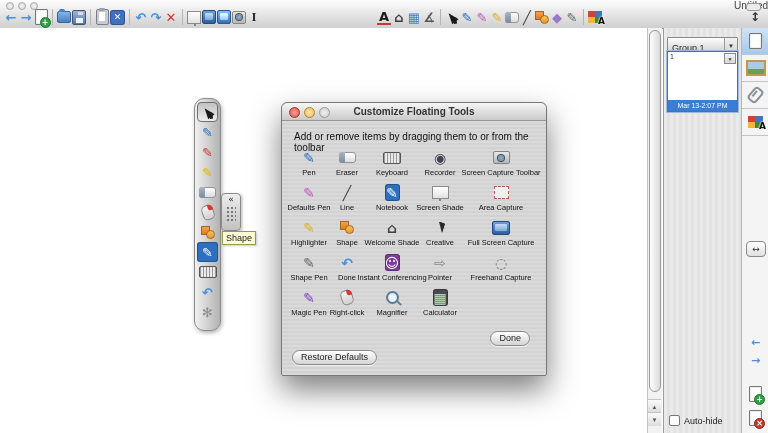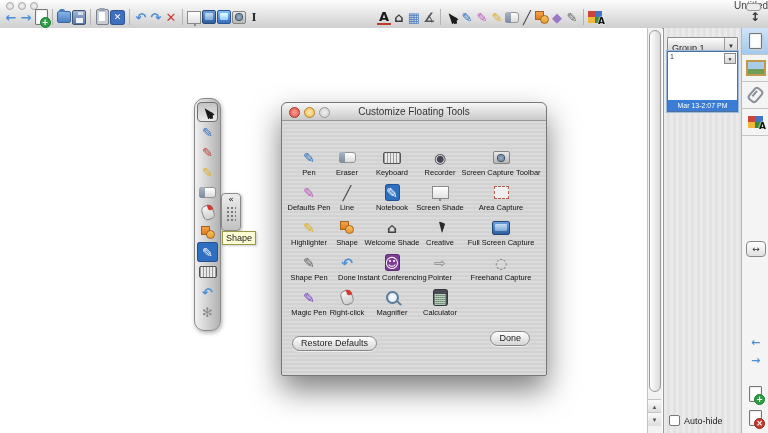--- a/index.html
+++ b/index.html
@@ -95,38 +95,38 @@
   .ftb{position:absolute;left:194px;top:98px;width:25px;height:228px;border:1px solid #8a8a8a;border-radius:10px;background:linear-gradient(90deg,#f0f0f0,#b2b2b2);box-shadow:1px 2px 4px rgba(0,0,0,.3);display:flex;flex-direction:column;align-items:center;padding-top:3px}
   .ftb .it{width:21px;height:20px;display:flex;align-items:center;justify-content:center;font-size:13px;font-family:"DejaVu Sans",sans-serif}
   .ftb .it.sel{background:linear-gradient(#c2c2c2,#ededed);border:1px solid #6f6f6f;border-radius:4px;box-sizing:border-box}
   .handle{position:absolute;left:221px;top:193px;width:18px;height:36px;border:1px solid #8a8a8a;border-radius:4px;background:linear-gradient(#ececec,#c2c2c2);box-shadow:1px 1px 3px rgba(0,0,0,.3);text-align:center}
   .handle .col{font-size:9px;color:#222;line-height:11px;font-family:"DejaVu Sans",sans-serif}
   .handle .dots{margin:1px auto 0;width:10px;height:16px;background-image:radial-gradient(#777 32%,transparent 36%);background-size:4px 4px}
   .tooltip{position:absolute;left:222px;top:231px;background:#ffffd6;border:1px solid #99994d;font-size:9px;padding:0 3px;line-height:12px;color:#222;box-shadow:1px 1px 2px rgba(0,0,0,.2)}
 
   
   .dialog{position:absolute;left:281px;top:102px;width:264px;height:272px;background:repeating-linear-gradient(0deg,#dadada 0 2px,#d2d2d2 2px 4px);border:1px solid #777;border-radius:6px 6px 2px 2px;box-shadow:0 14px 30px rgba(0,0,0,.5)}
-  .dtitle{height:17px;background:linear-gradient(#f6f6f6,#cacaca);border-bottom:1px solid #969696;border-radius:6px 6px 0 0;position:relative;text-align:center;font-size:10px;font-weight:normal;color:#333;line-height:17px}
+  .dtitle{height:17px;background:linear-gradient(#f6f6f6,#cacaca);border-bottom:1px solid #969696;border-radius:6px 6px 0 0;position:relative;text-align:center;font-size:10px;font-weight:bold;color:#333;line-height:17px}
   .dlights{position:absolute;left:7px;top:4px;display:flex;gap:4px}
   .dl{width:9px;height:9px;border-radius:50%}
   .dl.red{background:radial-gradient(#f59389 20%,#df4a3d);border:1px solid #a8352c}
   .dl.yel{background:radial-gradient(#fbe0a0 20%,#efb643);border:1px solid #b5832a}
   .dl.gry{background:radial-gradient(#f0f0f0,#cccccc);border:1px solid #9a9a9a}
   .dinstr{font-size:10px;color:#111;margin:10px 0 0 12px}
   .dgrid{position:absolute;left:8px;top:46px;width:250px}
   .drow{display:flex;height:28px;margin-bottom:7px}
   .cell{display:flex;flex-direction:column;align-items:center;justify-content:flex-end}
   .c1{width:38px}.c2{width:38px}.c3{width:52px}.c4{width:44px}.c5{width:78px}
   .cell .ic{height:17px;display:flex;align-items:center;justify-content:center;font-size:14px;font-family:"DejaVu Sans",sans-serif}
   .cell .lbl{font-size:7.5px;color:#111;white-space:nowrap;margin-top:2px}
   .pill{height:13px;border:1px solid #888;border-radius:8px;background:linear-gradient(#ffffff,#d4d4d4);font-size:9px;line-height:12px;text-align:center;color:#222;padding:0 8px;box-shadow:0 1px 1px rgba(255,255,255,.7)}
   .pill.sm{width:12px;padding:0 6px}
   .dcols{position:absolute;left:12px;top:228px;display:flex;align-items:center;gap:5px;font-size:10px;color:#111}
   .done{position:absolute;right:16px;top:228px}
-  .restore{position:absolute;left:10px;top:233px}
+  .restore{position:absolute;left:10px;top:247px}
 </style>
 </head>
 <body>
 
 <div class="screen">
 
   <div class="toolbar">
     <div class="lights">
       <span class="lt"></span>
       <span class="lt"></span>
@@ -289,20 +289,21 @@
 
   <div class="dialog">
     <div class="dtitle">
       <div class="dlights">
         <span class="dl red"></span>
         <span class="dl yel"></span>
         <span class="dl gry"></span>
       </div>
       <span>Customize Floating Tools</span>
     </div>
+    <div class="dinstr">Add or remove items by dragging them to or from the toolbar</div>
     <div class="dgrid">
       <div class="drow">
         <div class="cell c1">
             <span class="ic" style="color: rgb(43, 111, 194);">✎</span>
             <span class="lbl">Pen</span>
           </div>
         <div class="cell c2">
             <span class="ic">
               <i class="ci-eraser"></i>
             </span>

